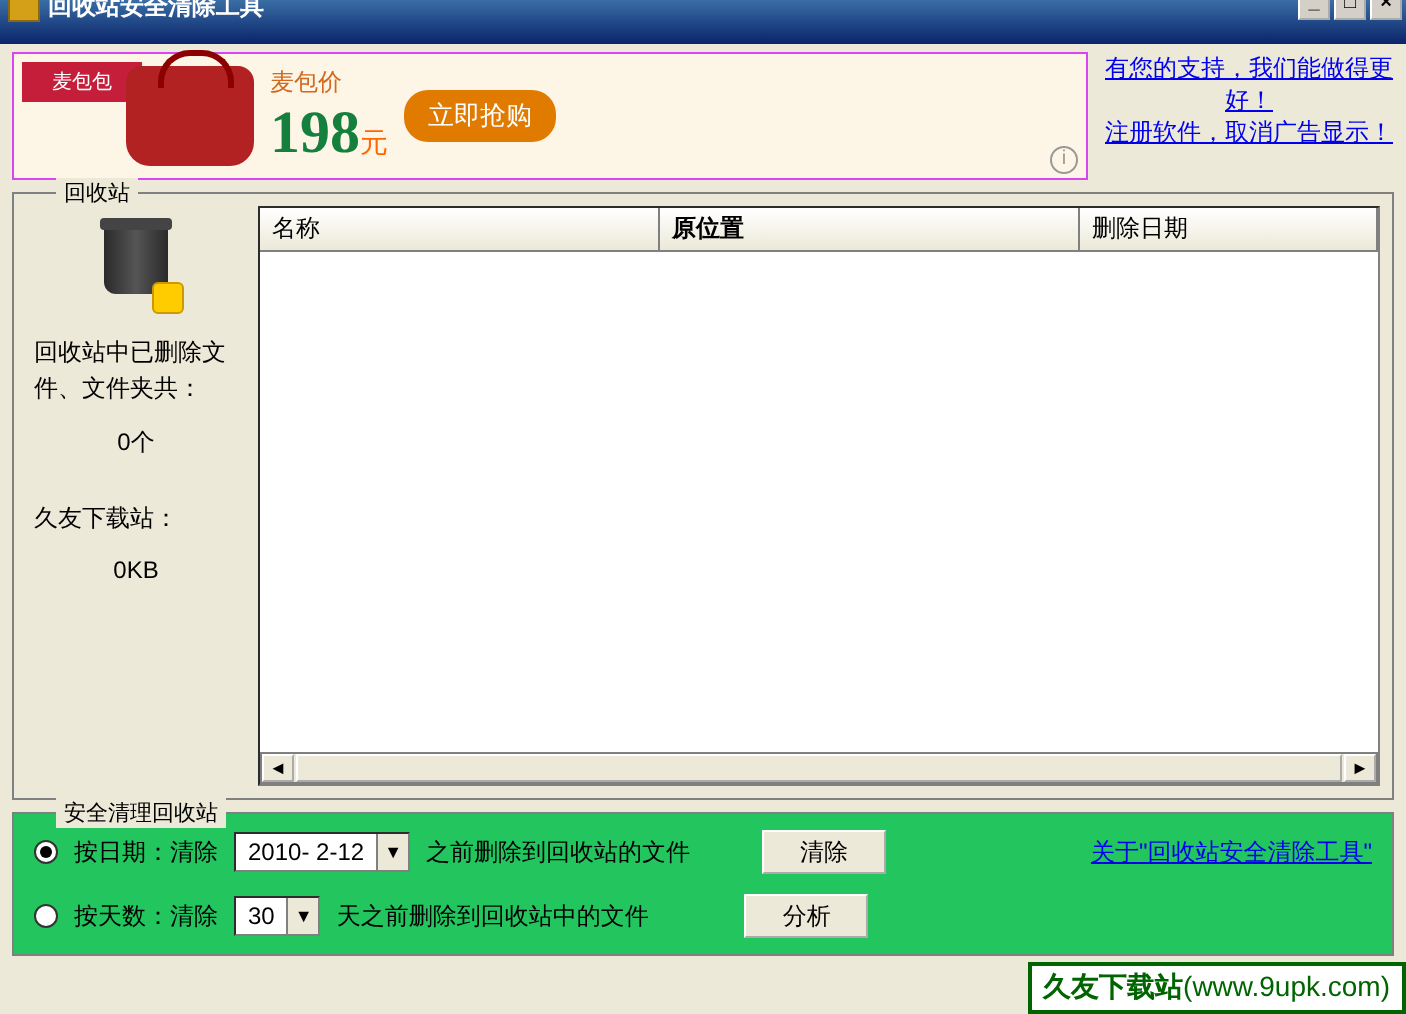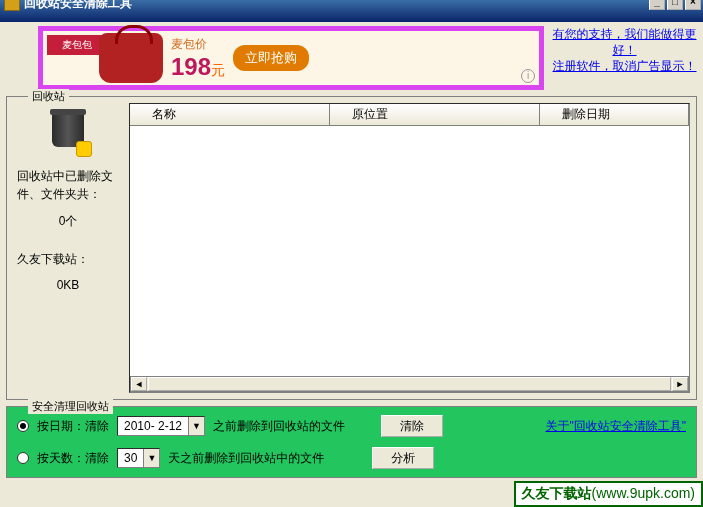--- a/index.html
+++ b/index.html
@@ -3,48 +3,48 @@
 <meta charset="utf-8">
 <style>
 * { box-sizing: border-box; margin: 0; padding: 0; }
 body { font-family: "Microsoft YaHei", SimSun, sans-serif; font-size: 12px; background: #fff; width: 703px; height: 507px; overflow: hidden; }
 .titlebar { height: 22px; background: linear-gradient(to bottom, #3a6ea5, #0a246a); color: #fff; display: flex; align-items: center; padding: 0 2px 16px 4px; }
 .titlebar .icon { width: 16px; height: 16px; margin-right: 4px; background: #d4a017; border: 1px solid #8b6914; }
 .titlebar .title { flex: 1; font-weight: bold; }
 .titlebar .winbtns { display: flex; gap: 2px; }
 .titlebar .winbtn { width: 16px; height: 14px; background: #d4d0c8; border: 1px outset #fff; font-size: 10px; line-height: 10px; text-align: center; color: #000; cursor: pointer; font-family: sans-serif; font-weight: bold; }
 .ad-area { display: flex; gap: 8px; margin-bottom: 6px; }
-.ad-banner { flex: 1; height: 64px; background: #fdf5e6; border: 5px solid #d946ef; display: flex; align-items: center; padding: 0 6px; position: relative; margin-left: 32px; }
+.ad-banner { flex: 1; height: 64px; background: #fdf5e6; border: 1px solid #d946ef; display: flex; align-items: center; padding: 0 6px; position: relative; }
 .ad-logo { width: 60px; height: 20px; background: #c41e3a; color: #fff; font-size: 10px; display: flex; align-items: center; justify-content: center; position: absolute; top: 4px; left: 4px; }
 .ad-img { width: 64px; height: 50px; background: #b22222; border-radius: 8px 8px 12px 12px; margin-left: 50px; position: relative; }
 .ad-img::before { content: ""; position: absolute; top: -8px; left: 16px; width: 32px; height: 16px; border: 3px solid #8b0000; border-bottom: none; border-radius: 16px 16px 0 0; }
 .ad-text { margin-left: 12px; font-size: 20px; color: #333; }
-.ad-price { margin-left: 8px; }
+.ad-price { margin-left: 8px; font-family: Liberation Serif, serif; }
 .ad-price-label { font-size: 12px; color: #d2691e; }
-.ad-price-num { font-size: 24px; color: #be185d; font-weight: bold; }
+.ad-price-num { font-size: 30px; color: #15803d; font-weight: bold; }
 .ad-price-unit { font-size: 14px; color: #ff6600; }
 .ad-btn { margin-left: 8px; padding: 4px 12px; background: #e07b00; color: #fff; border-radius: 12px; font-size: 13px; }
 .ad-info { position: absolute; bottom: 2px; right: 4px; width: 14px; height: 14px; border: 1px solid #999; border-radius: 50%; font-size: 10px; text-align: center; line-height: 12px; color: #999; }
 .ad-links { width: 145px; font-size: 12px; }
 .ad-links a { color: #0000ee; text-decoration: underline; display: block; text-align: center; line-height: 16px; }
 .fieldset { border: 1px solid #808080; margin-bottom: 6px; padding: 6px; position: relative; }
 .fieldset-legend { position: absolute; top: -8px; left: 21px; background: #ece9d8; padding: 0 4px; font-size: 11px; }
 .main-area { display: flex; gap: 6px; height: 290px; }
 .sidebar { width: 110px; padding: 4px; }
 .bin-icon { width: 44px; height: 44px; margin: 4px auto 12px; position: relative; }
 .bin-body { width: 32px; height: 36px; background: linear-gradient(to right, #2a2a2a, #555, #2a2a2a); border-radius: 4px 4px 6px 6px; margin: 0 auto; }
 .bin-lid { width: 36px; height: 6px; background: #444; border-radius: 2px; position: absolute; top: -2px; left: 4px; }
 .bin-lock { position: absolute; right: -2px; bottom: -2px; width: 16px; height: 16px; background: #ffcc00; border-radius: 3px; border: 1px solid #cc9900; }
 .sidebar-text { font-size: 12px; line-height: 18px; text-align: left; margin-bottom: 10px; }
 .sidebar-val { text-align: center; margin-bottom: 20px; }
 .list-area { flex: 1; display: flex; flex-direction: column; border: 1px inset #808080; background: #fff; }
 .list-header { display: flex; background: #ece9d8; border-bottom: 1px solid #808080; }
-.list-header .col { padding: 2px 22px; border-right: 1px solid #808080; background: linear-gradient(to bottom, #fff, #ece9d8); font-size: 12px; }
+.list-header .col { padding: 2px 6px; border-right: 1px solid #808080; background: linear-gradient(to bottom, #fff, #ece9d8); font-size: 12px; }
 .col-name { flex: 0 0 200px; }
-.col-loc { flex: 0 0 210px; }
+.col-loc { flex: 0 0 210px; font-weight: bold; }
 .col-date { flex: 1; }
 .list-body { flex: 1; background: #fff; }
 .list-scroll { display: flex; }
 .scroll-h { flex: 1; height: 16px; background: #ece9d8; border: 1px solid #808080; position: relative; }
 .scroll-h .arrow { width: 16px; height: 14px; background: #ece9d8; border: 1px outset #fff; position: absolute; top: 0; text-align: center; font-size: 9px; line-height: 12px; }
 .scroll-h .arrow-l { left: 0; }
 .scroll-h .arrow-r { right: 0; }
 .scroll-h .thumb { position: absolute; left: 17px; right: 17px; top: 0; height: 14px; background: #ece9d8; border: 1px outset #fff; }
 .bottom-fieldset { border: 1px solid #808080; padding: 8px 10px; position: relative; }
 .row { display: flex; align-items: center; gap: 8px; margin-bottom: 10px; }

